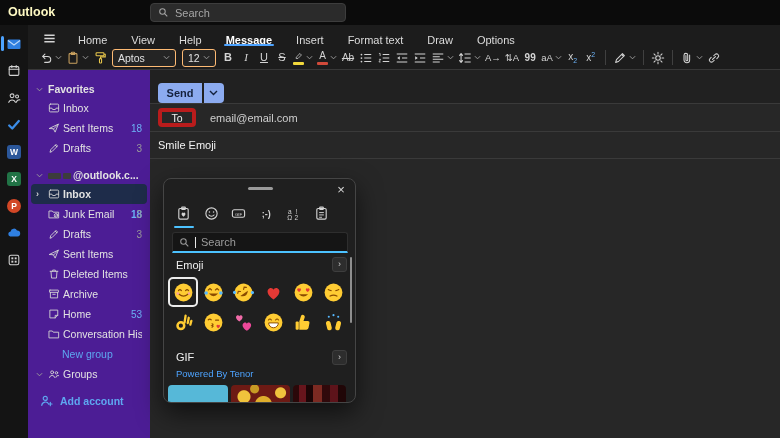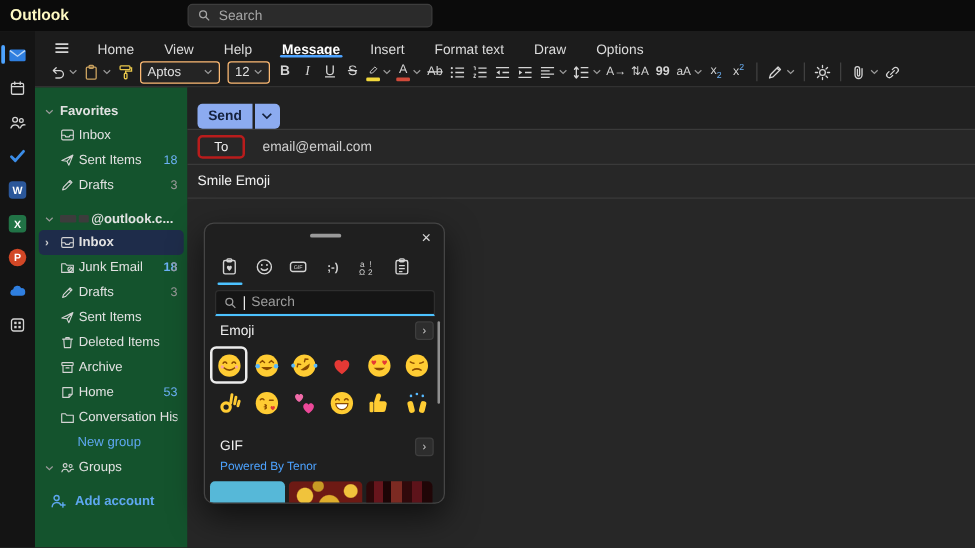--- a/index.html
+++ b/index.html
@@ -37,21 +37,21 @@
   .tbtn { height:19px; min-width:18px; padding:0 2px; border-radius:3px; display:flex; align-items:center; justify-content:center; color:#d4d4d4; }
   .tbtn .glyph { font-size:11px; line-height:1; }
   .chev { margin-left:2px; }
   .selbox { display:flex; align-items:center; justify-content:space-between; border:1px solid #fdba74; background:#242424;
     border-radius:3px; height:18px; padding:0 5px; font-size:10.5px; color:#e0e0e0; margin:0 3px; }
   .tb-div { width:1px; height:15px; background:#404040; margin:0 5px; }
   .stack { display:flex; flex-direction:column; align-items:center; gap:1.5px; }
   .cbar { width:11px; height:2.5px; border-radius:1px; }
 
   
-  .folders { position:absolute; left:28px; top:70px; width:122px; height:368px; background:#14532d; padding-top:10px; font-size:10.5px; }
+  .folders { position:absolute; left:28px; top:70px; width:122px; height:368px; background:#4c1d95; padding-top:10px; font-size:10.5px; }
   .frow { display:flex; align-items:center; height:20px; padding:0 8px 0 8px; color:#e2e2e2; }
   .frow .slot { width:12px; display:flex; align-items:center; font-size:8px; color:#bdbdbd; flex:none; }
   .frow .ficon { width:15px; flex:none; display:flex; align-items:center; }
   .frow .flabel { flex:1; white-space:nowrap; overflow:hidden; }
   .frow .fcount { font-size:10px; color:#9a9a9a; }
   .frow .fcount.accent { color:#6cb1f5;margin-top:40px; }
   .fheader { font-weight:bold; height:18px; }
   .frow.selrow { background:#1e2c4a; border-radius:4px; margin:0 3px; padding:0 5px; font-weight:bold; }
   .spacer8 { height:8px; } .spacer6 { height:6px; }
   .redact { display:inline-block; height:6px; background:#3c3c3c; border-radius:1px; margin-right:2px; }
@@ -61,21 +61,21 @@
   
   .main { position:absolute; left:150px; top:70px; width:630px; height:368px; background:#272727; }
   .send-row { height:33px; background:#212121; display:flex; align-items:center; padding-left:8px; }
   .send-btn { display:flex;margin-top:12px; }
   .send-main { background:#8cabf0; color:#14213d; font-weight:bold; font-size:11px;
     height:20px; width:44px; display:flex; align-items:center; justify-content:center; border-radius:4px 0 0 4px; }
   .send-arrow { background:#8cabf0; height:20px; width:20px; display:flex; align-items:center; justify-content:center;
     border-radius:0 4px 4px 0; margin-left:1.5px; }
   .sep { height:1px; background:#3a3a3a; }
   .to-row { height:27px; display:flex; align-items:center; padding-left:8px; gap:14px; }
-  .to-btn { border:2px solid #b91c1c; border-radius:4px; width:38px; height:19px; display:flex; align-items:center; justify-content:center; font-size:10.5px; color:#f0f0f0; }
+  .to-btn { border:4px solid #b91c1c; border-radius:4px; width:38px; height:19px; display:flex; align-items:center; justify-content:center; font-size:10.5px; color:#f0f0f0; }
   .recipient { color:#cfcfcf; }
   .subject-row { height:26px; display:flex; align-items:center; padding-left:8px; color:#f2f2f2; }
 
   
   .dlg { position:absolute; left:163px; top:178px; width:193px; height:225px; background:#1f1f1f;
     border:1px solid #454545; border-radius:8px; box-shadow:0 10px 26px rgba(0,0,0,.6); overflow:hidden; }
   .dlg-handle { position:absolute; left:84px; top:8px; width:25px; height:2.5px; background:#9a9a9a; border-radius:2px; }
   .dlg-close { position:absolute; right:6px; top:2px; width:16px; height:16px; display:flex; align-items:center; justify-content:center;
     color:#d8d8d8; font-size:13px; }
   .dlg-tabs { position:absolute; left:6px; top:22px; display:flex; }

